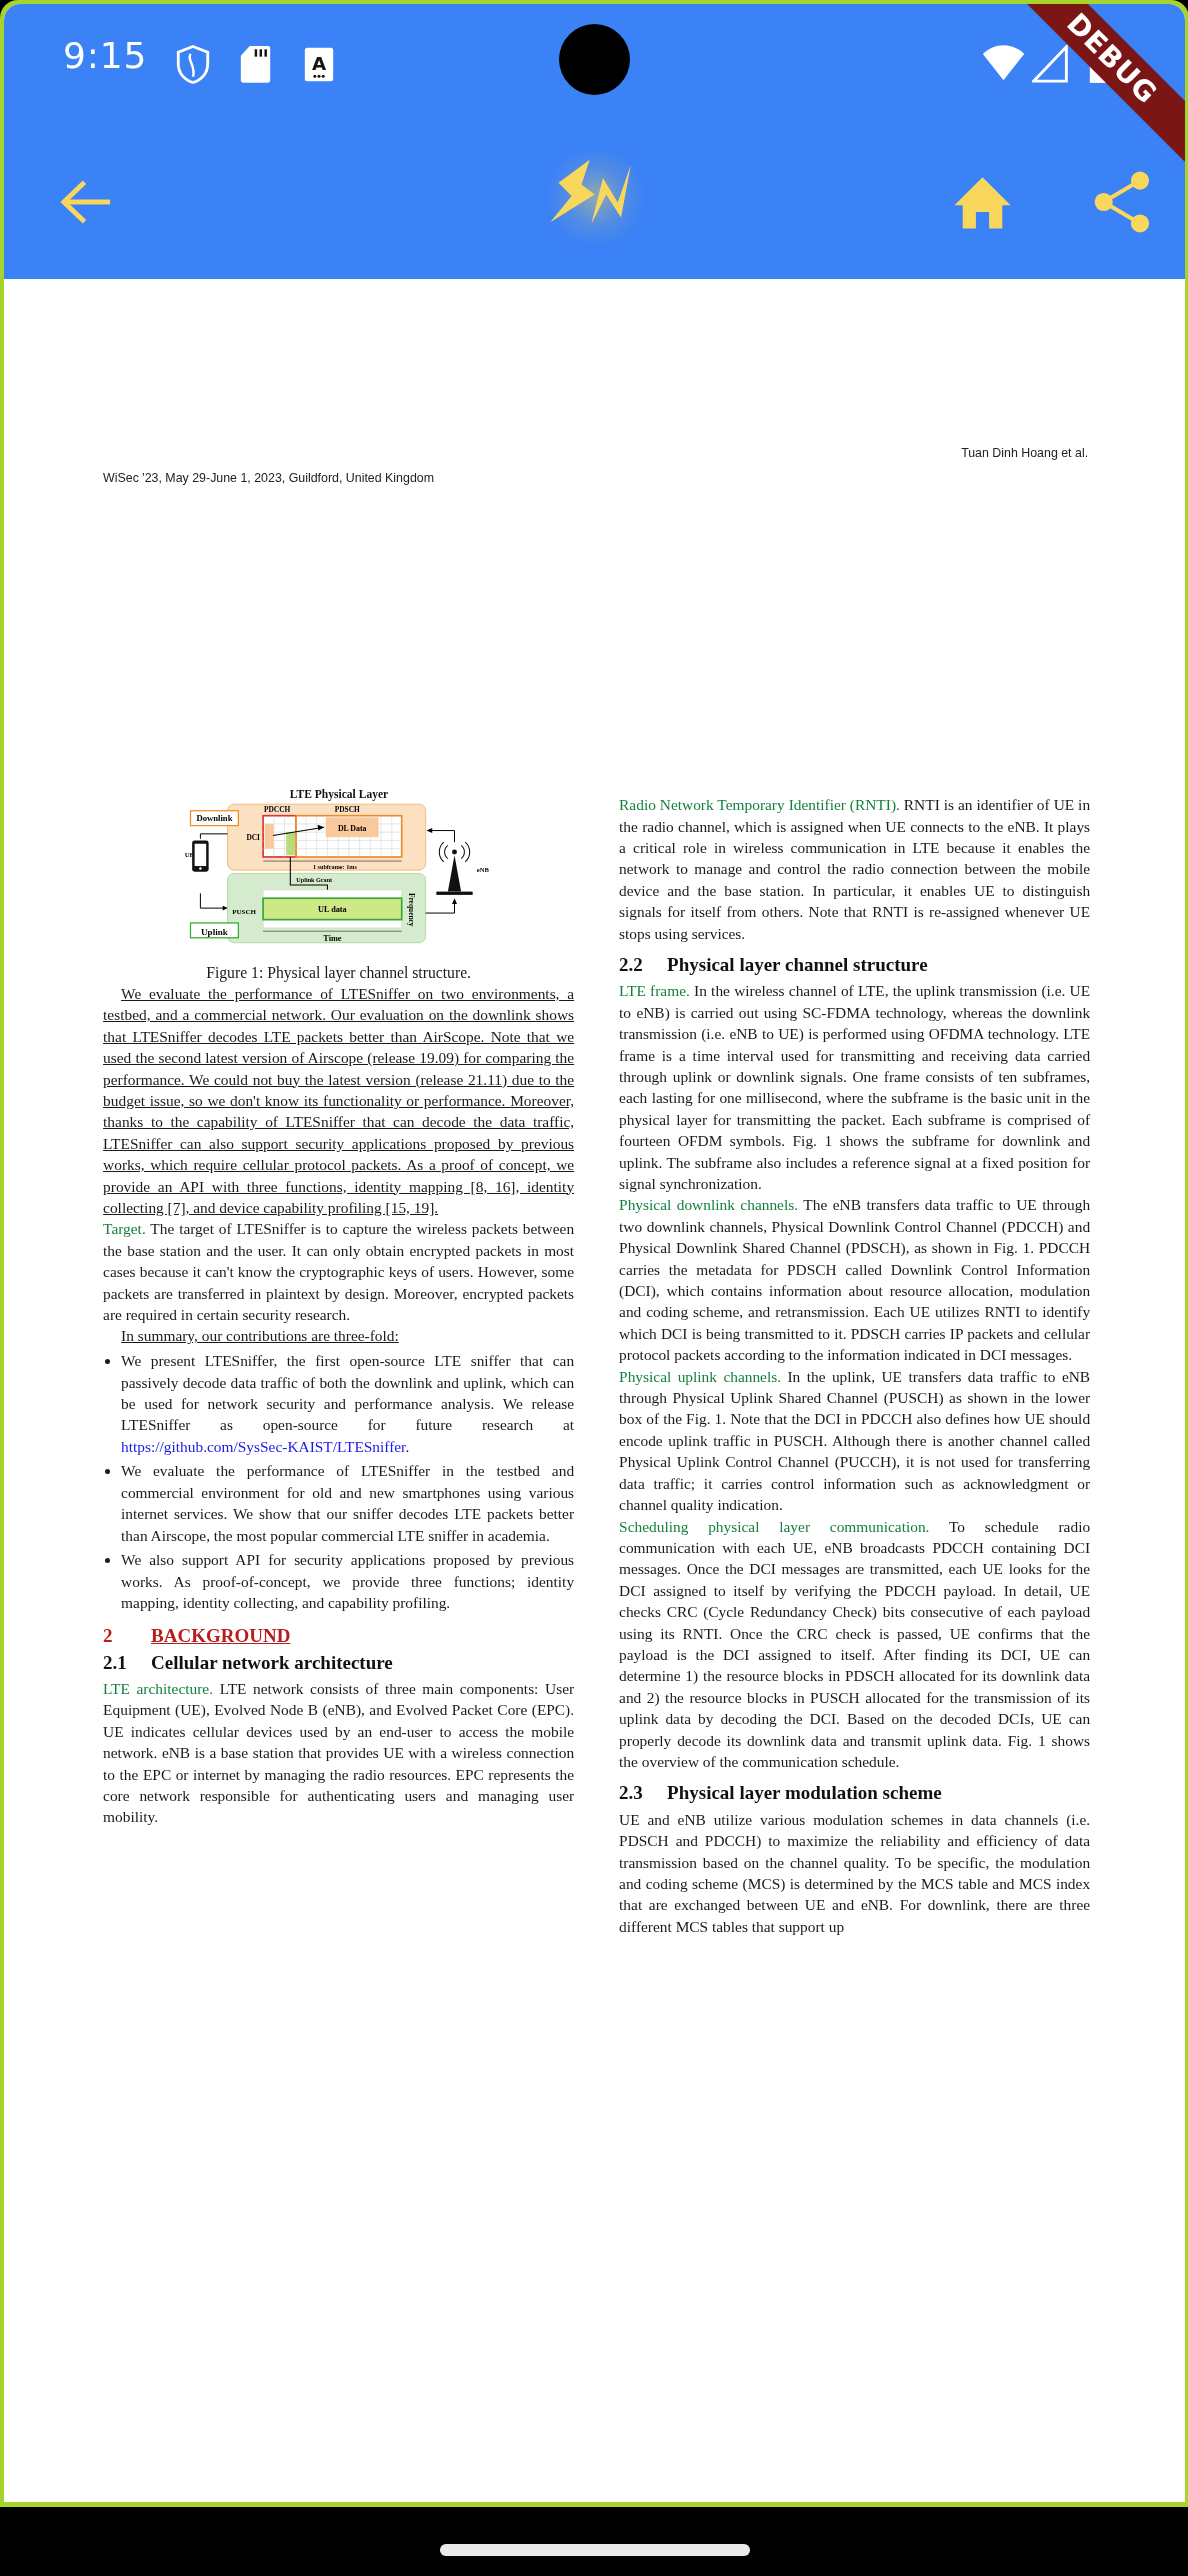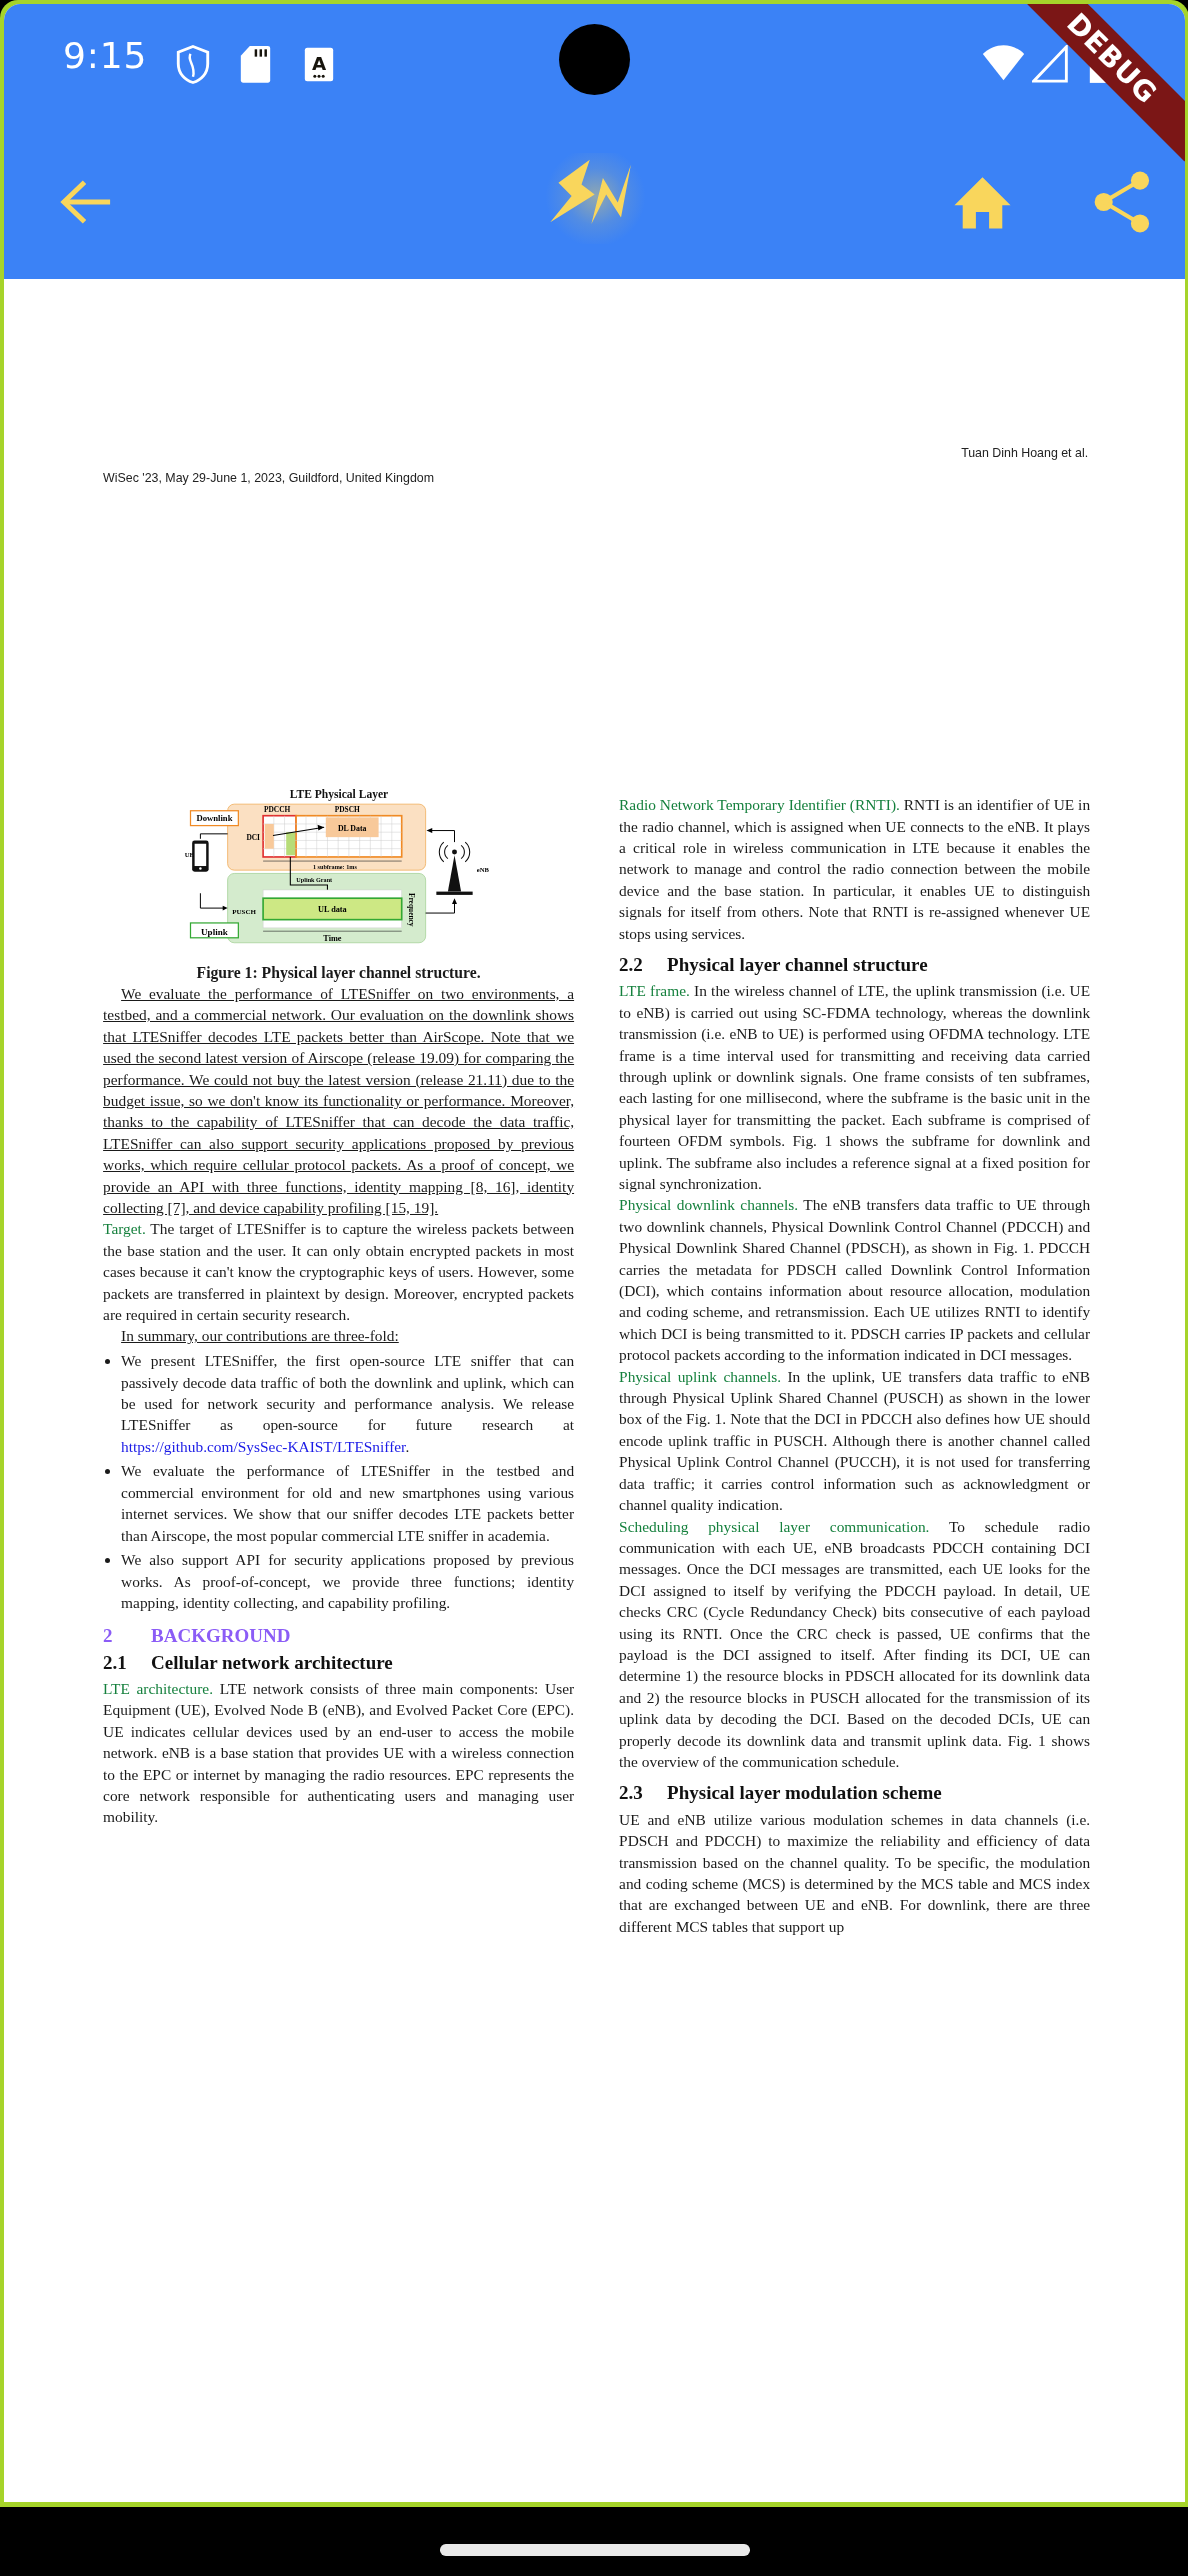--- a/index.html
+++ b/index.html
@@ -47,28 +47,28 @@
     position: absolute; top: 465px; font-family: "Liberation Sans", sans-serif;
     font-size: 12.4px; color: #222;
   }
   .col {
     position: absolute; width: 471px; font-size: 15.4px; line-height: 21.4px;
     color: #1a1a1a; text-align: justify;
   }
   .col p { margin: 0; }
   .col .indent { text-indent: 18px; text-decoration: underline; }
   .col b { font-weight: normal; color: #15803d; }
-  .h1 { font-weight: bold; font-size: 19px; margin: 11.6px 0 5px 0; color:#8b5cf6; }
+  .h1 { font-weight: bold; font-size: 19px; margin: 11.6px 0 5px 0; color:#b91c1c;text-decoration:underline; }
   .h2 { font-weight: bold; font-size: 19px; margin: 5px 0 5px 0; color:#111; }
   .h2 .num, .h1 .num { display: inline-block; width: 48px; }
   ul.bullets { margin: 3.3px 0 0 0; padding-left: 18px; }
   ul.bullets li { margin-bottom: 3.3px; }
   .link { color: #1a1ae6; }
   .fig-caption {
-    font-weight: bold; font-size: 15.7px; text-align: center; margin-top: 5px;
+    font-weight: normal; font-size: 15.7px; text-align: center; margin-top: 5px;
   }
   .home-indicator {
     position: absolute; left: 440px; top: 2544px; width: 310px; height: 11.6px;
     border-radius: 5.8px; background: #e9e9e9;
   }
   svg text { font-family: "Liberation Serif", serif; }
 </style>
 </head>
 <body>
 

